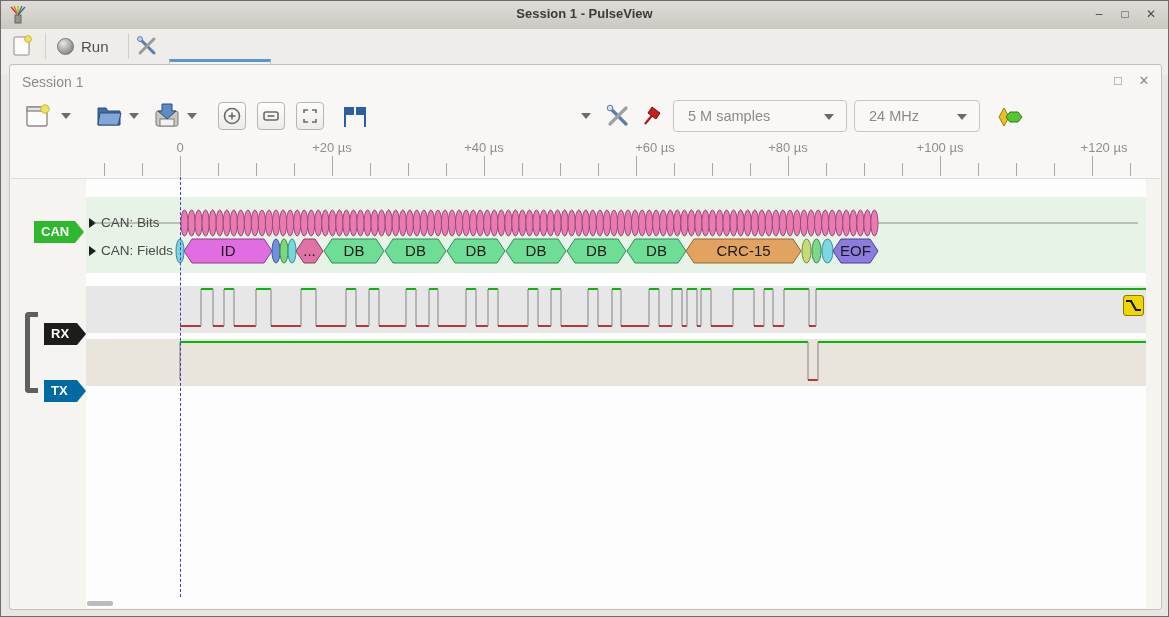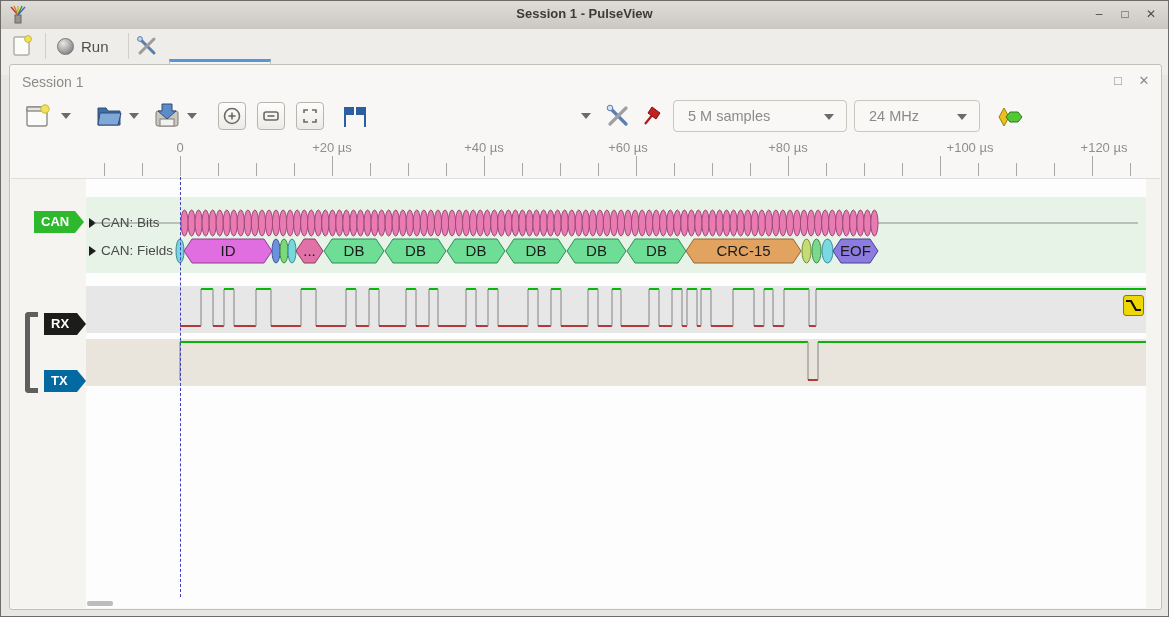--- a/index.html
+++ b/index.html
@@ -41,21 +41,21 @@
   .trace-left{left:10px;top:178px;width:75px;height:429px;background:#f5f4f1;}
   .trace-main{left:85px;top:178px;width:1060px;height:429px;background:#fdfdfd;}
   .trace-right{left:1145px;top:178px;width:14px;height:429px;background:#f5f4f1;}
   .decoder-region{left:85px;top:196px;width:1060px;height:76px;background:#e7f3e7;}
   .row-arrow{width:0;height:0;border-top:5px solid transparent;border-bottom:5px solid transparent;
     border-left:7px solid #1d1d1d;}
   .row-label{font-size:13.5px;color:#4a4a4a;white-space:nowrap;}
   .chan-strip-rx{left:85px;top:285px;width:1060px;height:47px;background:#e7e7e7;}
   .chan-strip-tx{left:85px;top:338px;width:1060px;height:47px;background:#eae5dc;}
   .tag{height:22px;line-height:22px;color:#fff;font-size:13px;font-weight:bold;padding-left:7px;
-    box-sizing:border-box;clip-path:polygon(0 0,calc(100% - 9px) 0,100% 50%,calc(100% - 9px) 100%,0 100%);}
+    box-sizing:border-box;clip-path:polygon(0 0,calc(100% - 9px) 0,100% 50%,calc(100% - 9px) 100%,0 100%);margin-top:10px;}
   .bracket{left:24px;top:311px;width:13px;height:81px;border-left:5px solid #5f5f5f;
     border-top:5px solid #5f5f5f;border-bottom:5px solid #5f5f5f;border-radius:4px 0 0 4px;box-sizing:border-box;}
   .cursor-line{left:179px;top:176px;width:0;height:420px;border-left:1px dashed #3d3dc2;}
   .trigger-icon{left:1122px;top:294px;width:21px;height:21px;background:#eed702;
     border:1px solid #8a7a00;border-radius:3px;box-sizing:border-box;}
   .hscroll{left:86px;top:600px;width:26px;height:5px;background:#bcbcbc;border-radius:2px;}
 </style>
 </head>
 <body>
 
@@ -428,23 +428,23 @@
     </svg>
   </div>
 
   <div class="abs cursor-line" style="z-index:4"></div>
 
   <div class="abs hscroll"></div>
 
 <div class="abs ruler-label" style="left: 179px;">0</div>
     <div class="abs ruler-label" style="left: 331px;">+20 µs</div>
     <div class="abs ruler-label" style="left: 483px;">+40 µs</div>
-    <div class="abs ruler-label" style="left: 627px; text-align: right;">+60 µs</div>
+    <div class="abs ruler-label" style="left: 654px; text-align: right;">+60 µs</div>
     <div class="abs ruler-label" style="left: 787px;">+80 µs</div>
-    <div class="abs ruler-label" style="left: 969px;">+100 µs</div>
+    <div class="abs ruler-label" style="left: 939px;">+100 µs</div>
     <div class="abs ruler-label" style="left: 1091px; margin-left: 12px;">+120 µs</div>
     <div class="abs tick" style="left: 103px; top: 162px; height: 13px;"></div>
     <div class="abs tick" style="left: 141px; top: 162px; height: 13px;"></div>
     <div class="abs tick" style="left: 179px; top: 155px; height: 20px;"></div>
     <div class="abs tick" style="left: 217px; top: 162px; height: 13px;"></div>
     <div class="abs tick" style="left: 255px; top: 162px; height: 13px;"></div>
     <div class="abs tick" style="left: 293px; top: 162px; height: 13px;"></div>
     <div class="abs tick" style="left: 331px; top: 155px; height: 20px;"></div>
     <div class="abs tick" style="left: 369px; top: 162px; height: 13px;"></div>
     <div class="abs tick" style="left: 407px; top: 162px; height: 13px;"></div>

